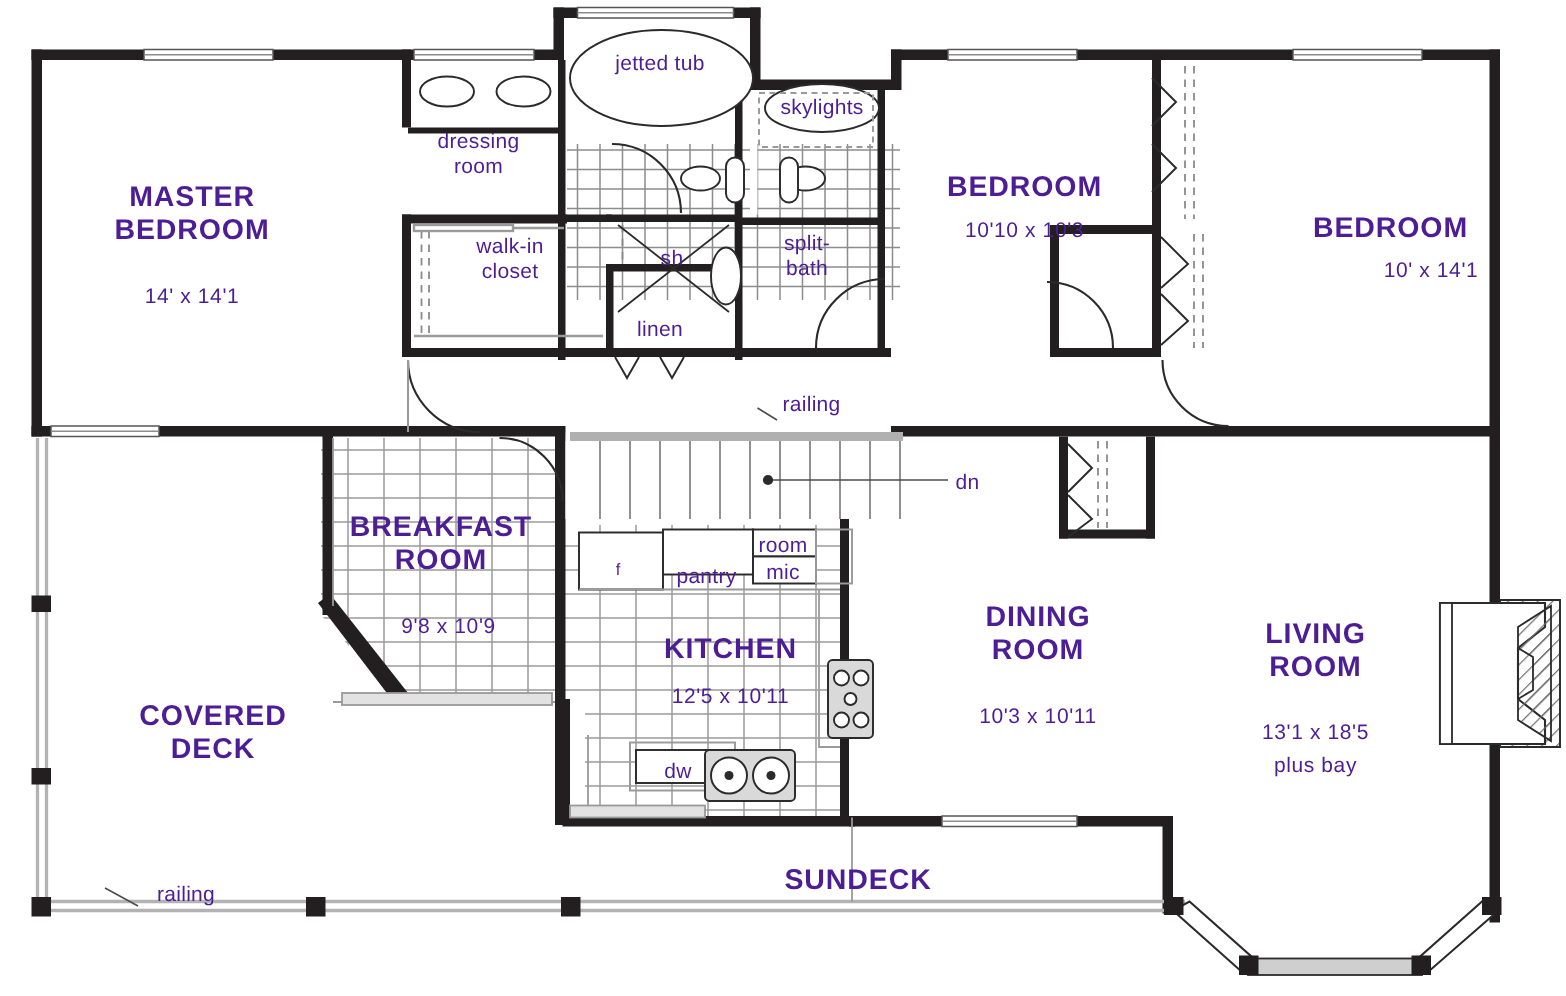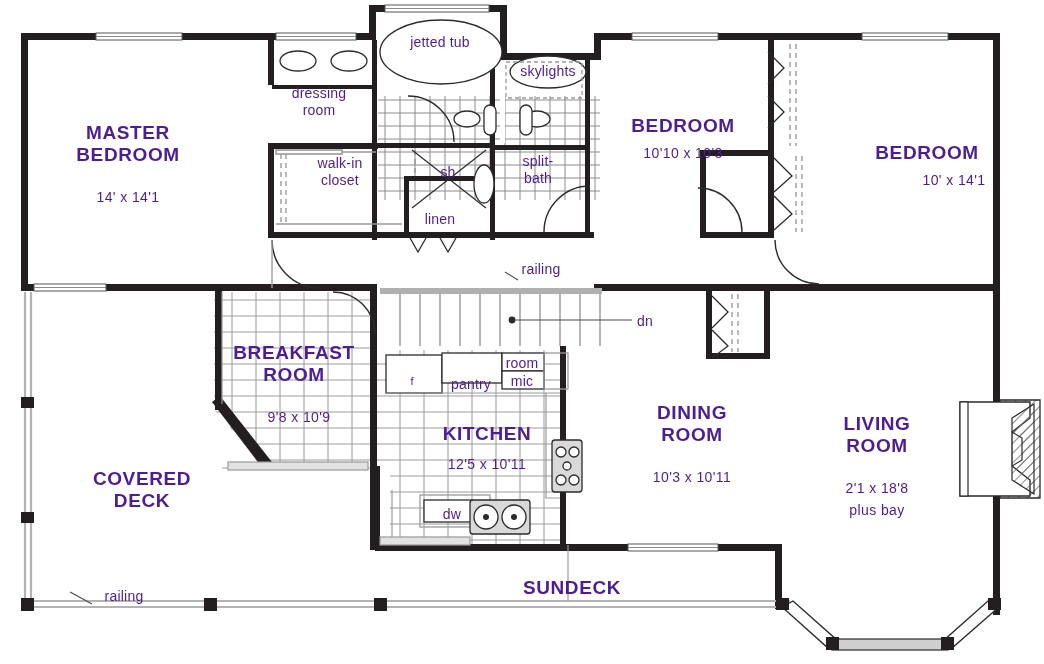--- a/index.html
+++ b/index.html
@@ -402,21 +402,21 @@
   <div class="lbl room-name" style="left:692px;top:424px;">
     <span class="stack">DINING</span>
     <span class="stack">ROOM</span>
   </div>
   <div class="lbl room-dim" style="left:692px;top:477px;">10'3 x 10'11</div>
 
   <div class="lbl room-name" style="left:877px;top:435px;">
     <span class="stack">LIVING</span>
     <span class="stack">ROOM</span>
   </div>
-  <div class="lbl room-dim" style="left:877px;top:488px;">2'1 x 18'8</div>
+  <div class="lbl room-dim" style="left:877px;top:488px;">13'1 x 18'5</div>
   <div class="lbl room-dim" style="left:877px;top:510px;">plus  bay</div>
 
   <div class="lbl room-name" style="left:142px;top:490px;">
     <span class="stack">COVERED</span>
     <span class="stack">DECK</span>
   </div>
 
   <div class="lbl room-name" style="left:572px;top:588px;">SUNDECK</div>
 
   <div class="lbl small-note" style="left:440px;top:42px;">jetted  tub</div>

